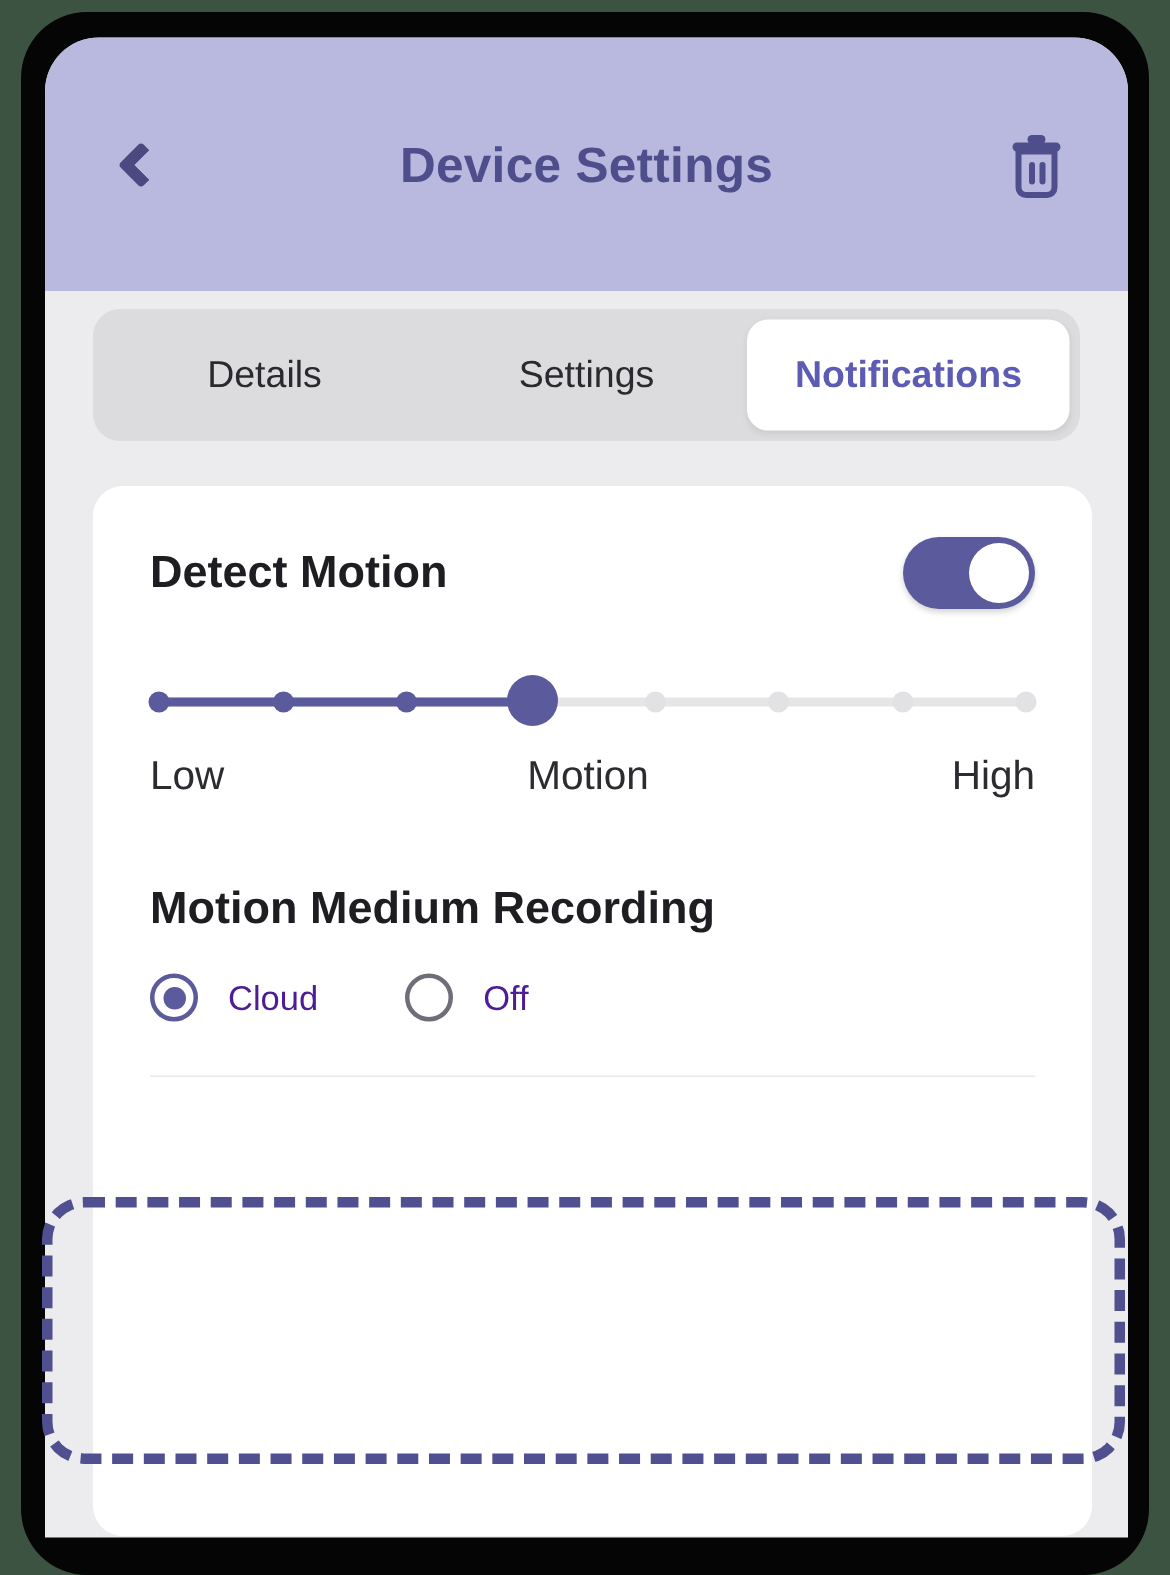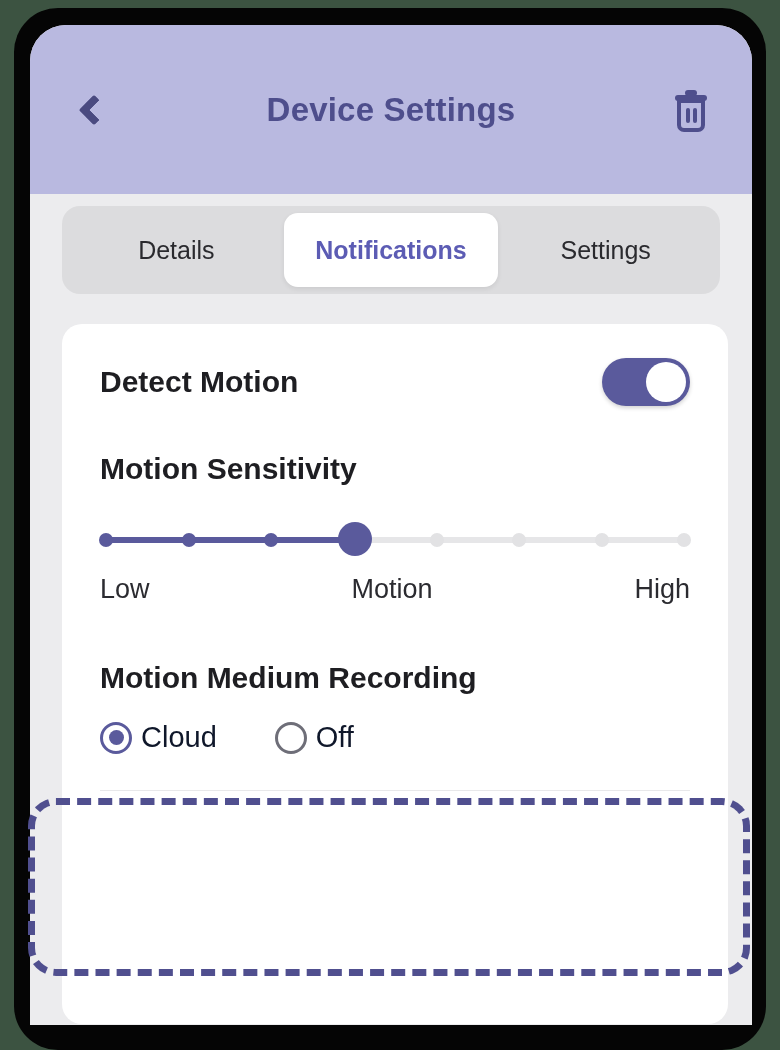--- a/index.html
+++ b/index.html
@@ -206,23 +206,23 @@
     flex: 0 0 auto;
   }
   .radio.checked { border-color: #5a5a9c; }
   .radio.checked::after {
     content: "";
     width: 15px; height: 15px;
     border-radius: 50%;
     background: #5a5a9c;
   }
   .radio-label {
-    margin-left: 9px;
-    font-size: 29px;
-    color: #0f172a;
+    margin-left: 20px;
+    font-size: 23px;
+    color: #4c1d95;
   }
 
   
   .dur-block { margin-top: 42px; }
   .dur-group { display: flex; align-items: center; margin-top: 24px; }
   .dur-item { display: flex; align-items: center; margin-right: 62px; }
   .dur-radio {
     width: 28px; height: 28px;
     border-radius: 50%;
     border: 3px solid #6e6e78;
@@ -280,37 +280,36 @@
         <path d="M8 13 h24 v24 a5 5 0 0 1 -5 5 h-14 a5 5 0 0 1 -5 -5 z" fill="none" stroke="#4e4e8c" stroke-width="4"></path>
         <rect x="15" y="20" width="4" height="15" rx="2" fill="#4e4e8c"></rect>
         <rect x="22" y="20" width="4" height="15" rx="2" fill="#4e4e8c"></rect>
       </svg>
     </div>
   </div>
 
   <div class="tabs-wrap">
     <div class="tabs">
       <div class="tab">Details</div>
+      <div class="tab">Settings</div>
       <div class="tab active">Notifications</div>
-      <div class="tab">Settings</div>
     </div>
   </div>
 
   <div class="card-wrap">
     <div class="card">
 
       <div class="row-between">
         <div class="section-title">Detect Motion</div>
         <div class="toggle">
           <div class="knob"></div>
         </div>
       </div>
 
       <div class="slider-block">
-        <div class="section-title">Motion Sensitivity</div>
         <div class="slider" style="margin-top:38px;">
           <div class="track"></div>
           <div class="track-fill" style="width:43%;"></div>
           <div class="dot on" style="left:0%;"></div>
           <div class="dot on" style="left:14.3%;"></div>
           <div class="dot on" style="left:28.6%;"></div>
           <div class="thumb" style="left:43%;"></div>
           <div class="dot" style="left:57.2%;"></div>
           <div class="dot" style="left:71.5%;"></div>
           <div class="dot" style="left:85.8%;"></div>

